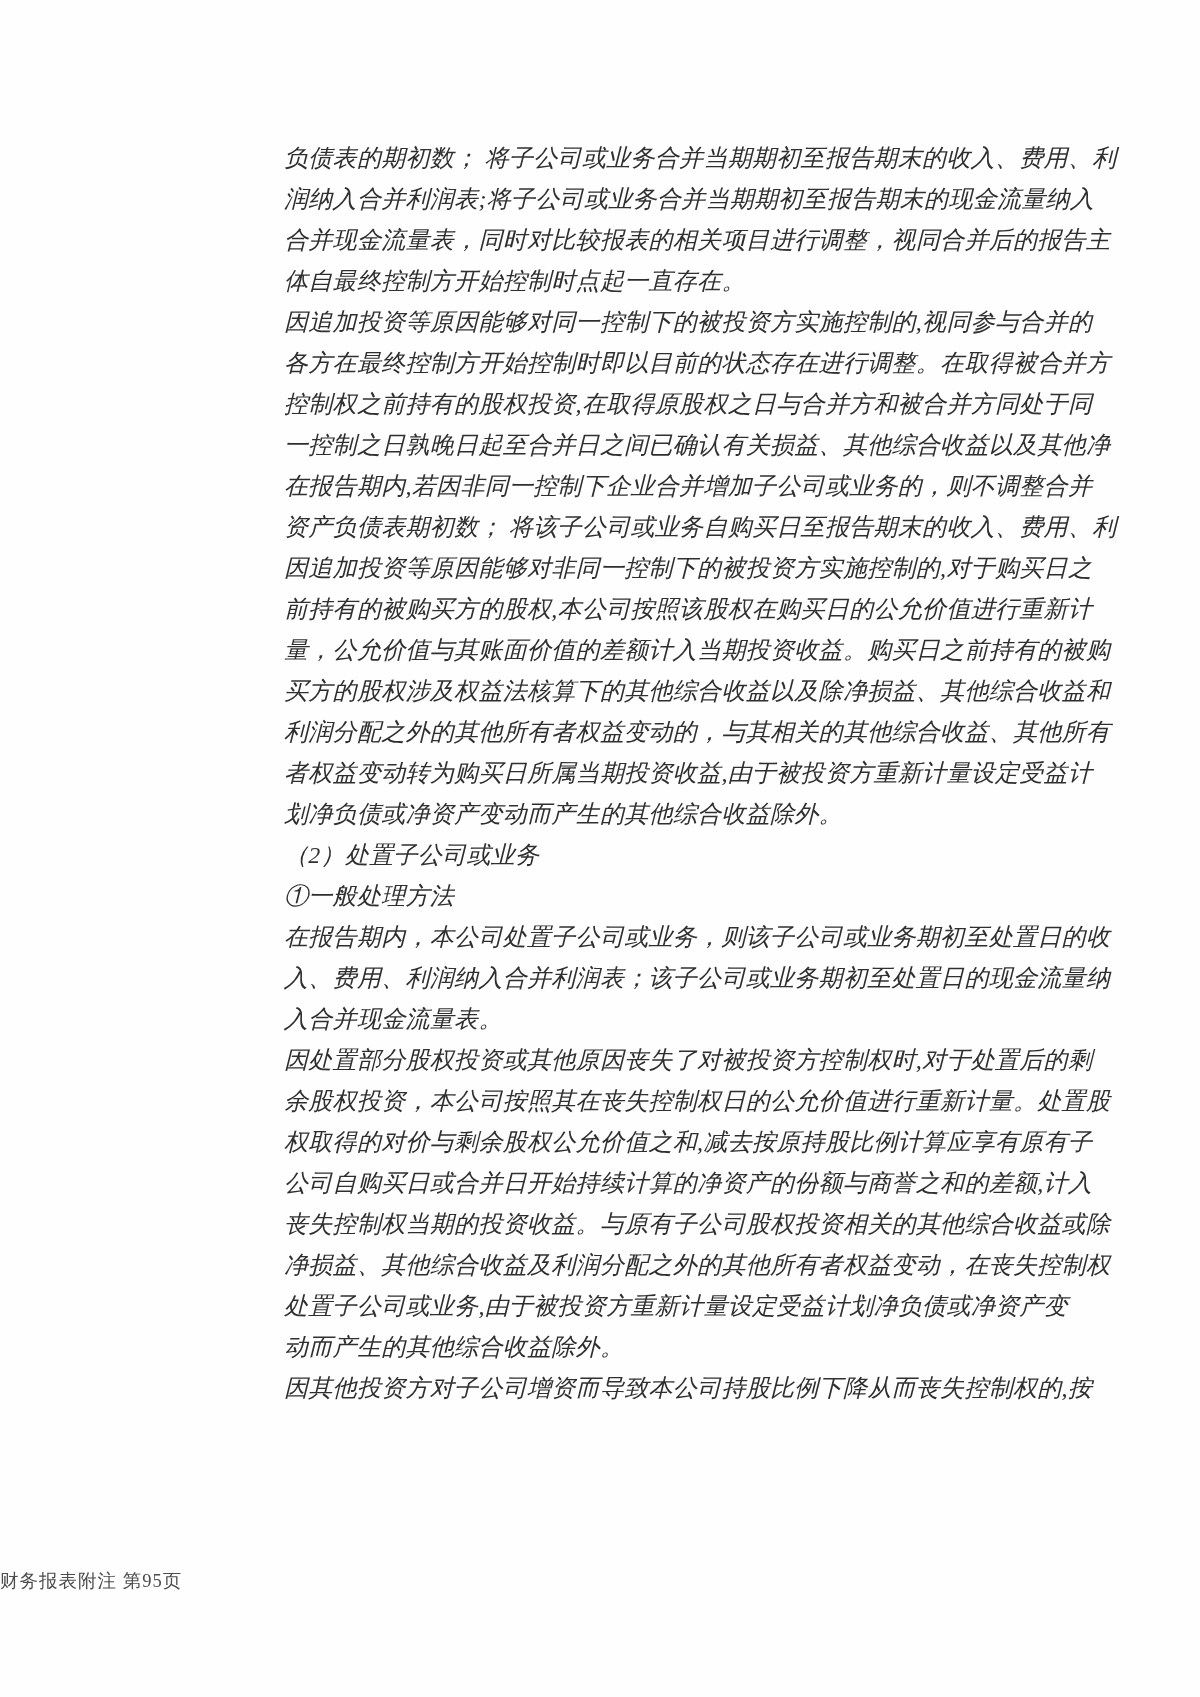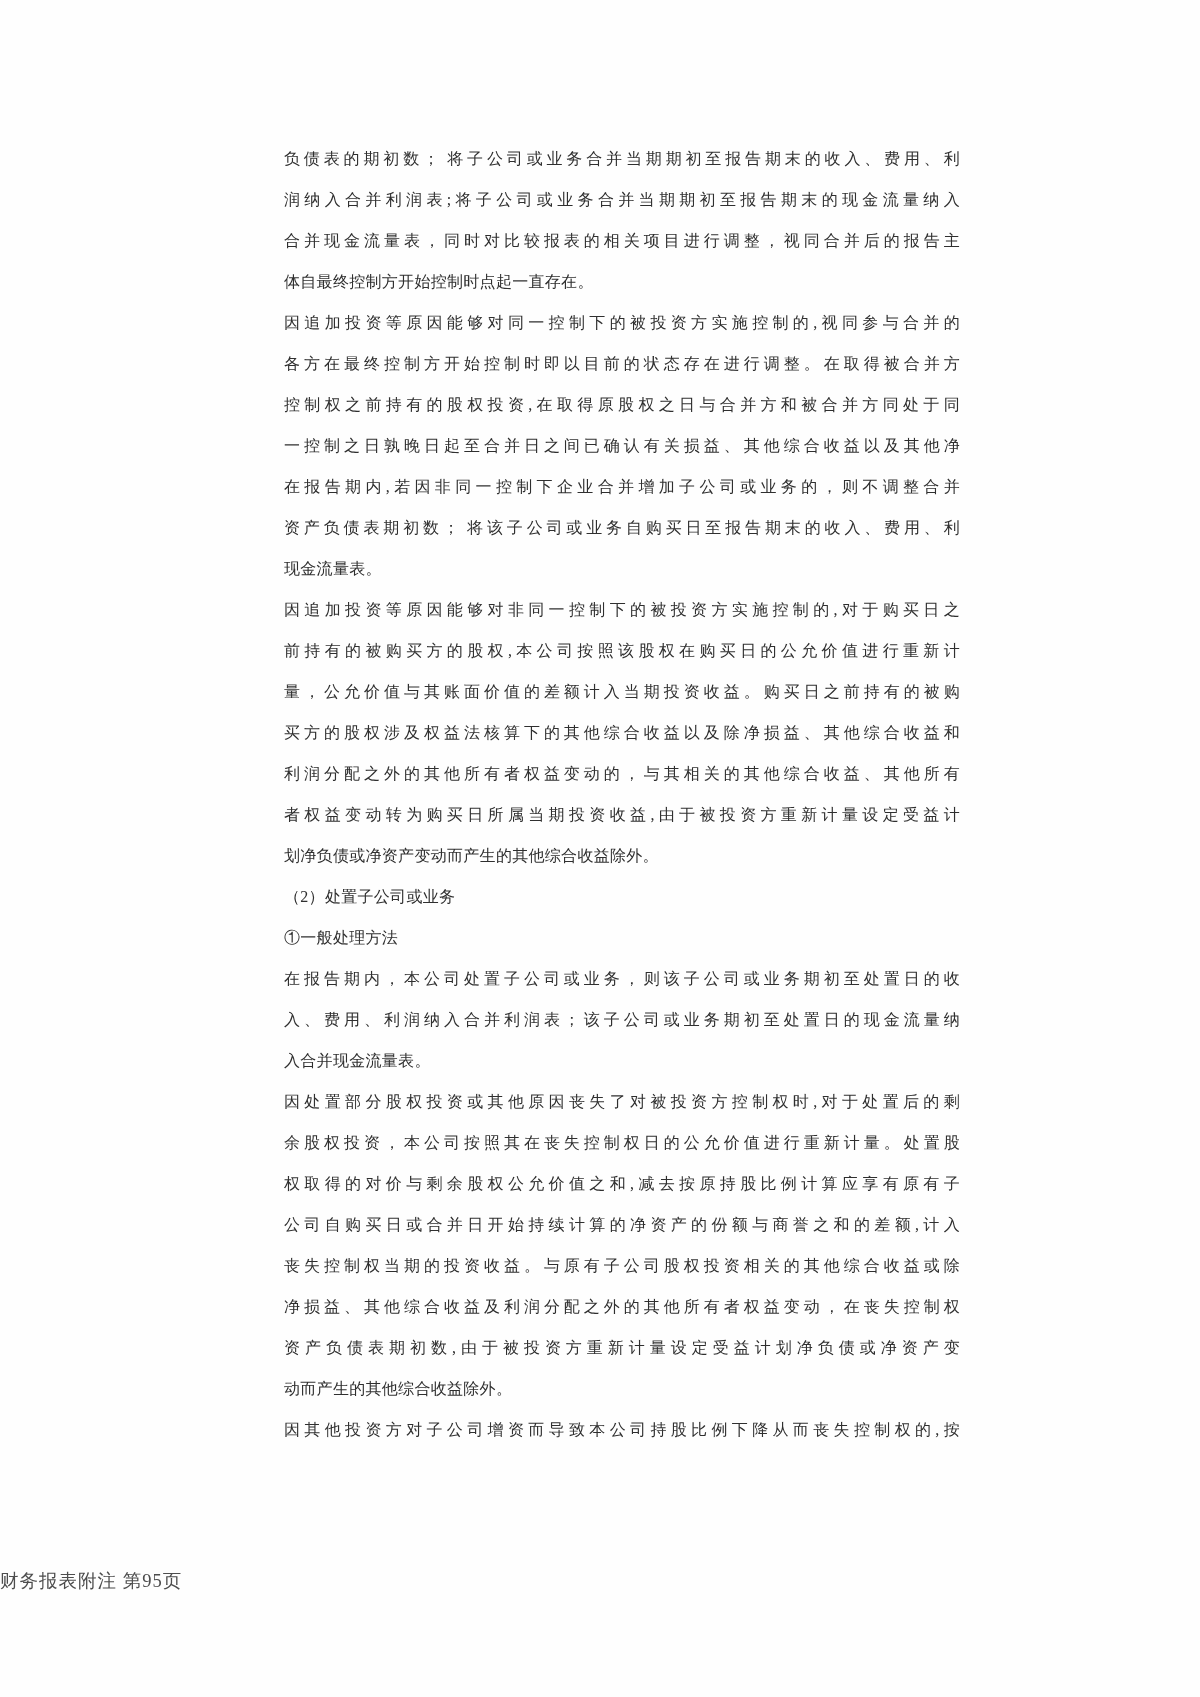--- a/index.html
+++ b/index.html
@@ -13,24 +13,25 @@
     height: 1697px;
     background: #fefefe;
     overflow: hidden;
     font-family: "Liberation Serif", "DejaVu Serif", serif;
   }
   .text-block {
     position: absolute;
     left: 284px;
     top: 138px;
     width: 676px;
-    font-size: 16px;
+    font-size: 24px;
     line-height: 41px;
     color: #2f2f2f;
     letter-spacing: 0.3px;
+    font-style: italic;
   }
   .line {
     text-align: justify;
     text-align-last: justify;
     white-space: nowrap;
   }
   .line.short {
     text-align: center;
     text-align-last: left;
   }
@@ -53,37 +54,36 @@
       <div class="line">负债表的期初数； 将子公司或业务合并当期期初至报告期末的收入、费用、利</div>
       <div class="line">润纳入合并利润表;将子公司或业务合并当期期初至报告期末的现金流量纳入</div>
       <div class="line">合并现金流量表，同时对比较报表的相关项目进行调整，视同合并后的报告主</div>
       <div class="line short">体自最终控制方开始控制时点起一直存在。</div>
       <div class="line">因追加投资等原因能够对同一控制下的被投资方实施控制的,视同参与合并的</div>
       <div class="line">各方在最终控制方开始控制时即以目前的状态存在进行调整。在取得被合并方</div>
       <div class="line">控制权之前持有的股权投资,在取得原股权之日与合并方和被合并方同处于同</div>
       <div class="line">一控制之日孰晚日起至合并日之间已确认有关损益、其他综合收益以及其他净</div>
       <div class="line">在报告期内,若因非同一控制下企业合并增加子公司或业务的，则不调整合并</div>
       <div class="line">资产负债表期初数； 将该子公司或业务自购买日至报告期末的收入、费用、利</div>
-      <div class="line short">现金流量表。</div>
       <div class="line">因追加投资等原因能够对非同一控制下的被投资方实施控制的,对于购买日之</div>
       <div class="line">前持有的被购买方的股权,本公司按照该股权在购买日的公允价值进行重新计</div>
       <div class="line">量，公允价值与其账面价值的差额计入当期投资收益。购买日之前持有的被购</div>
       <div class="line">买方的股权涉及权益法核算下的其他综合收益以及除净损益、其他综合收益和</div>
       <div class="line">利润分配之外的其他所有者权益变动的，与其相关的其他综合收益、其他所有</div>
       <div class="line">者权益变动转为购买日所属当期投资收益,由于被投资方重新计量设定受益计</div>
       <div class="line short">划净负债或净资产变动而产生的其他综合收益除外。</div>
       <div class="line short">（2）处置子公司或业务</div>
       <div class="line short">①一般处理方法</div>
       <div class="line">在报告期内，本公司处置子公司或业务，则该子公司或业务期初至处置日的收</div>
       <div class="line">入、费用、利润纳入合并利润表；该子公司或业务期初至处置日的现金流量纳</div>
       <div class="line short">入合并现金流量表。</div>
       <div class="line">因处置部分股权投资或其他原因丧失了对被投资方控制权时,对于处置后的剩</div>
       <div class="line">余股权投资，本公司按照其在丧失控制权日的公允价值进行重新计量。处置股</div>
       <div class="line">权取得的对价与剩余股权公允价值之和,减去按原持股比例计算应享有原有子</div>
       <div class="line">公司自购买日或合并日开始持续计算的净资产的份额与商誉之和的差额,计入</div>
       <div class="line">丧失控制权当期的投资收益。与原有子公司股权投资相关的其他综合收益或除</div>
       <div class="line">净损益、其他综合收益及利润分配之外的其他所有者权益变动，在丧失控制权</div>
-      <div class="line">资产负债表期初数,由于被投资方重新计量设定受益计划净负债或净资产变</div>
+      <div class="line">处置子公司或业务,由于被投资方重新计量设定受益计划净负债或净资产变</div>
       <div class="line short">动而产生的其他综合收益除外。</div>
       <div class="line">因其他投资方对子公司增资而导致本公司持股比例下降从而丧失控制权的,按</div>
     </div>
   <div class="footer">财务报表附注  第95页</div>
 </div>
 
 </body></html>

